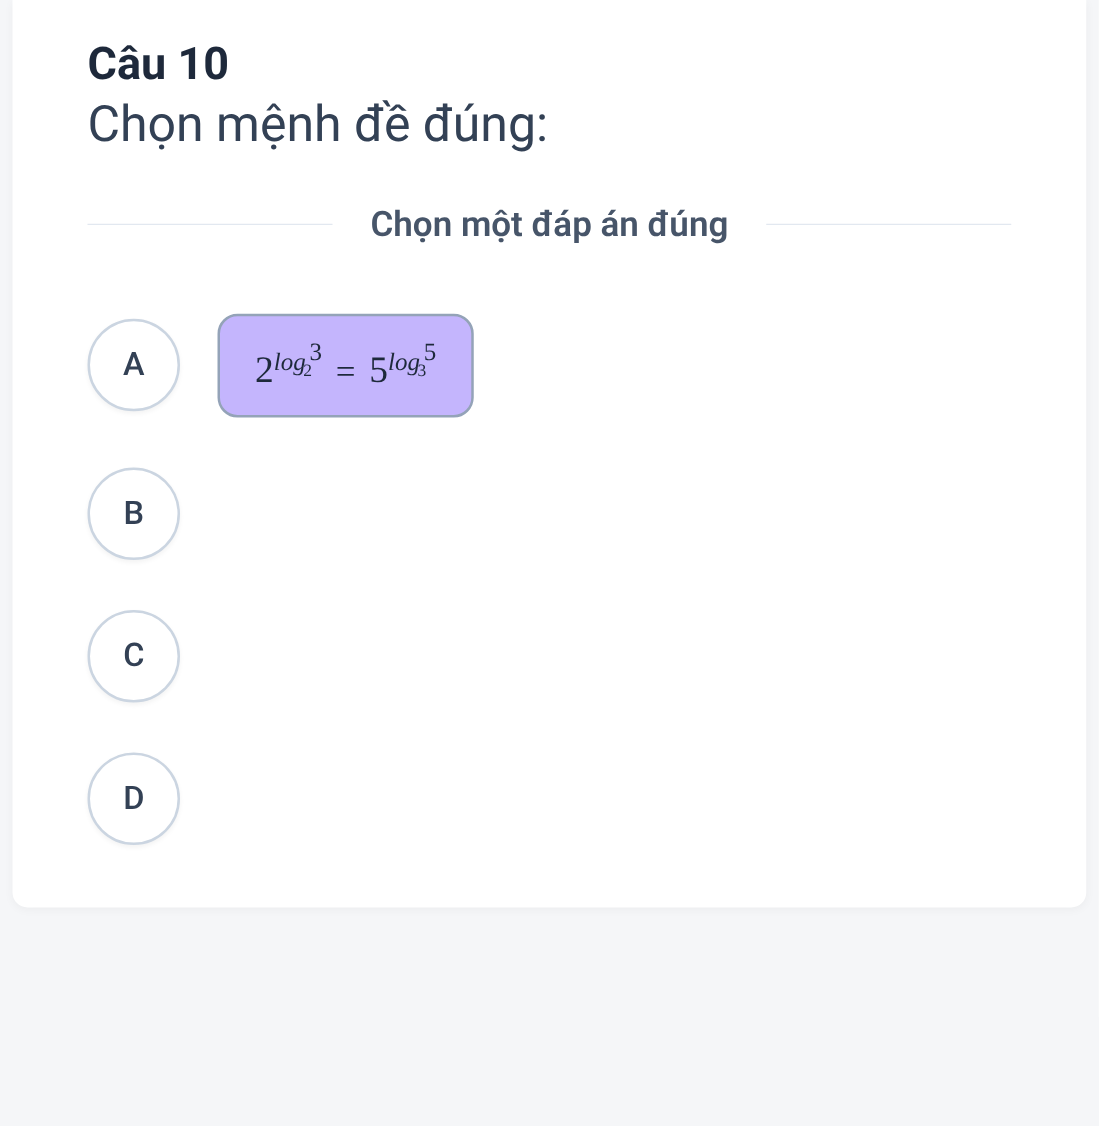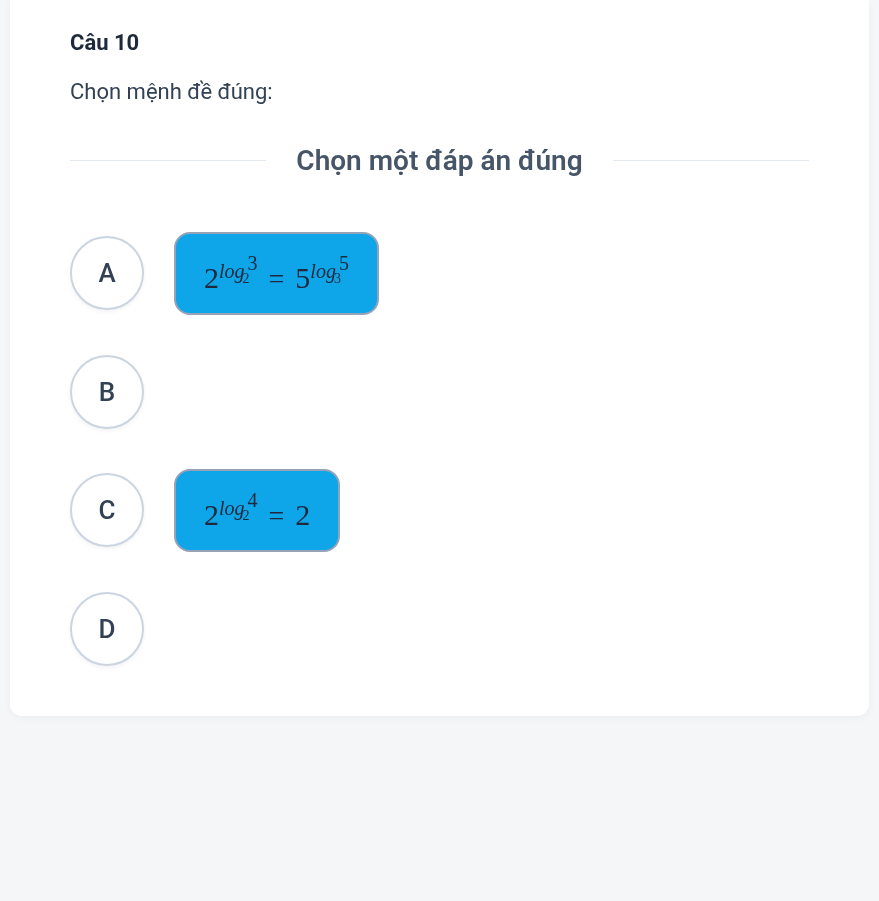--- a/index.html
+++ b/index.html
@@ -15,27 +15,27 @@
       height: 901px;
     }
     .card {
       background: #ffffff;
       border-radius: 0 0 12px 12px;
       padding: 30px 60px 50px 60px;
       margin: 0 10px;
       box-shadow: 0 2px 8px rgba(0,0,0,0.04);
     }
     .question-number {
-      font-size: 22px;
+      font-size: 36px;
       font-weight: 700;
       color: #1e293b;
-      margin-bottom: 24px;
+      margin-bottom: 4px;
     }
     .question-text {
-      font-size: 22px;
+      font-size: 40px;
       color: #334155;
       margin-bottom: 40px;
     }
     .divider-row {
       display: flex;
       align-items: center;
       margin-bottom: 55px;
       text-align: right;
     }
     .divider-line {
@@ -78,21 +78,21 @@
     }
     .option-box {
       border: 2px solid #94a3b8;
       border-radius: 16px;
       padding: 18px 28px;
       font-size: 28px;
       color: #1e293b;
       font-family: Georgia, 'Times New Roman', serif;
       font-style: italic;
       cursor: pointer;
-      background: #0ea5e9;
+      background: #c4b5fd;
       min-height: 74px;
       display: flex;
       align-items: center;
     }
     .math {
       font-style: normal;
       white-space: nowrap;
     }
     .base {
       font-size: 30px;
@@ -146,25 +146,20 @@
         </span>
       </div>
     </div>
 
     <div class="option-row">
       <div class="option-circle">B</div>
     </div>
 
     <div class="option-row">
       <div class="option-circle">C</div>
-      <div class="option-box">
-        <span class="math">
-          <span class="base">2</span><span class="sup"><span class="logword">log</span><span class="sub">2</span><span class="supnum">4</span></span><span class="eq"> = </span><span class="base">2</span>
-        </span>
-      </div>
     </div>
 
     <div class="option-row">
       <div class="option-circle">D</div>
     </div>
 
   </div>
 </div>
 
 </body></html>

